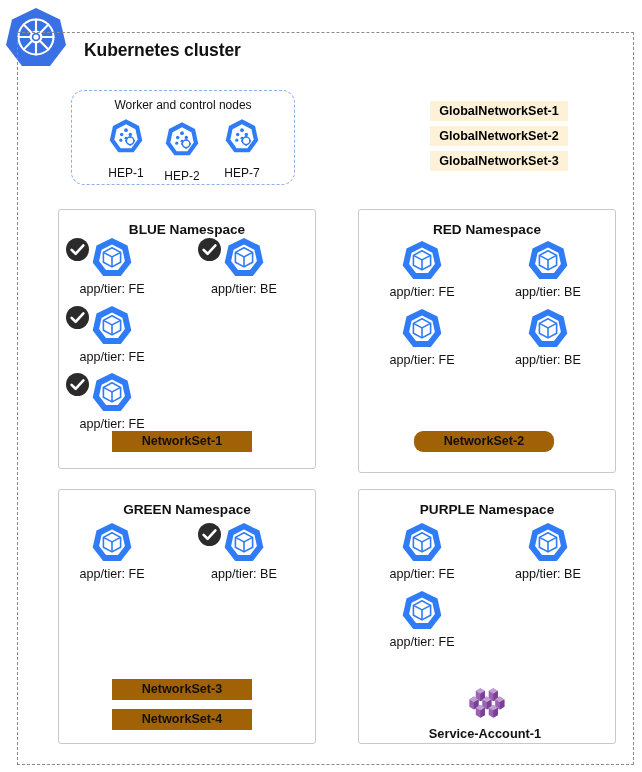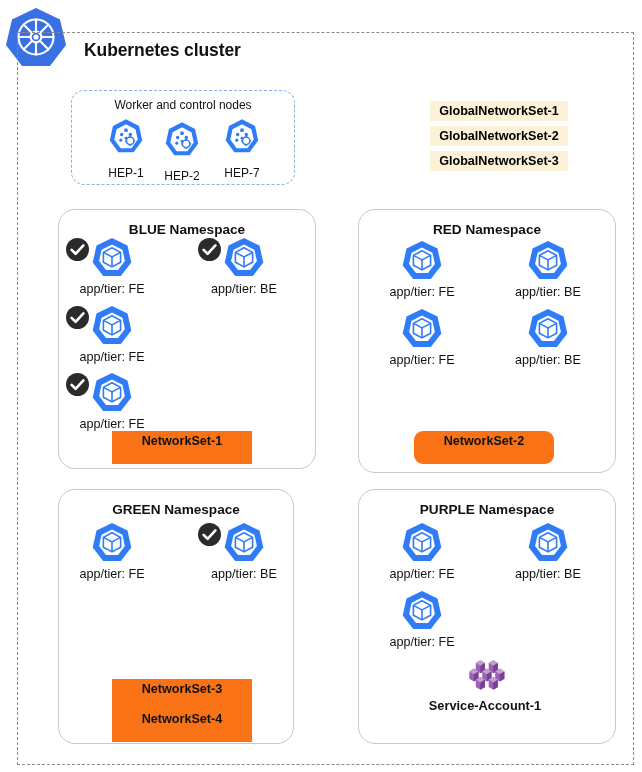--- a/index.html
+++ b/index.html
@@ -101,21 +101,21 @@
     font-weight: bold;
     color: #000000;
     white-space: nowrap;
     margin-left: 28px;
   }
 
   
   .ns-card {
     position: absolute;
     border: 1.6px solid #c9c9c9;
-    border-radius: 17px;
+    border-radius: 3px;
     box-sizing: border-box;
     background: #ffffff;
     padding-left: 33px;
   }
   .ns-title {
     position: absolute;
     left: 0;
     right: 0;
     top: 12px;
     text-align: center;
@@ -157,23 +157,23 @@
     color: #111111;
     line-height: 16px;
     margin-top: 1px;
     white-space: nowrap;
   }
 
   
   .ns-badge {
     position: absolute;
     width: 140px;
-    height: 33px;
+    height: 21px;
     line-height: 21px;
-    background: #f97316;
+    background: #a16207;
     text-align: center;
     font-size: 12.6px;
     font-weight: bold;
     color: #111111;
     white-space: nowrap;
   }
 
   
   .svc-acct {
     position: absolute;
@@ -427,21 +427,21 @@
               <g>
                 <polygon points="22,11.8 30.6,16.4 30.6,26.2 22,30.9 13.4,26.2 13.4,16.4" fill="#ffffff" stroke="#2f7cf6" stroke-width="1.6" stroke-linejoin="round"></polygon>
                 <polyline points="13.4,16.4 22,20.9 30.6,16.4" fill="none" stroke="#2f7cf6" stroke-width="1.6" stroke-linejoin="round"></polyline>
                 <line x1="22" y1="20.9" x2="22" y2="30.9" stroke="#2f7cf6" stroke-width="1.6"></line>
               </g>
             </svg></div>
         </div>
         <div class="pod-label">app/tier: BE</div>
       </div>
       <div class="ns-badge" style="left: 414px; top: 431px; border-radius: 9px;">NetworkSet-2</div>
-      <div class="ns-card" style="left: 58px; top: 489px; width: 236px; height: 255px;">
+      <div class="ns-card" style="left: 58px; top: 489px; width: 258px; height: 255px;">
         <div class="ns-title">GREEN Namespace</div>
       </div>
       <div class="pod" style="left: 64px; top: 521px;">
         <div class="pod-icon-wrap">
           <div class="pod-icon"><svg viewBox="0 0 44 44" width="44" height="44" aria-hidden="true">
               <polygon points="22,2 37.5,9.6 41.3,26.5 30.8,40 13.2,40 2.7,26.5 6.5,9.6" fill="#2f7cf6"></polygon>
               <polygon points="22,8.6 32.4,13.7 34.9,25 28,34.1 16,34.1 9.1,25 11.6,13.7" fill="#ffffff"></polygon>
               <g>
                 <polygon points="22,11.8 30.6,16.4 30.6,26.2 22,30.9 13.4,26.2 13.4,16.4" fill="#ffffff" stroke="#2f7cf6" stroke-width="1.6" stroke-linejoin="round"></polygon>
                 <polyline points="13.4,16.4 22,20.9 30.6,16.4" fill="none" stroke="#2f7cf6" stroke-width="1.6" stroke-linejoin="round"></polyline>
@@ -509,21 +509,21 @@
               <polygon points="22,8.6 32.4,13.7 34.9,25 28,34.1 16,34.1 9.1,25 11.6,13.7" fill="#ffffff"></polygon>
               <g>
                 <polygon points="22,11.8 30.6,16.4 30.6,26.2 22,30.9 13.4,26.2 13.4,16.4" fill="#ffffff" stroke="#2f7cf6" stroke-width="1.6" stroke-linejoin="round"></polygon>
                 <polyline points="13.4,16.4 22,20.9 30.6,16.4" fill="none" stroke="#2f7cf6" stroke-width="1.6" stroke-linejoin="round"></polyline>
                 <line x1="22" y1="20.9" x2="22" y2="30.9" stroke="#2f7cf6" stroke-width="1.6"></line>
               </g>
             </svg></div>
         </div>
         <div class="pod-label">app/tier: FE</div>
       </div>
-      <div class="svc-acct" style="left: 415px; top: 656px;">
+      <div class="svc-acct" style="left: 415px; top: 684px;">
         <div class="svc-acct-icon"><svg viewBox="0 0 52 34" width="48" height="40" aria-hidden="true">
             <g transform="translate(16,0)">
               <polygon points="0,3 5,0 10,3 10,11 5,14 0,11" fill="#9a62b4"></polygon>
               <polygon points="0,3 5,0 10,3 5,6" fill="#c0a0d0"></polygon>
               <polygon points="5,6 10,3 10,11 5,14" fill="#7b3f97"></polygon>
             </g>
             <g transform="translate(30,0)">
               <polygon points="0,3 5,0 10,3 10,11 5,14 0,11" fill="#9a62b4"></polygon>
               <polygon points="0,3 5,0 10,3 5,6" fill="#c0a0d0"></polygon>
               <polygon points="5,6 10,3 10,11 5,14" fill="#7b3f97"></polygon>

